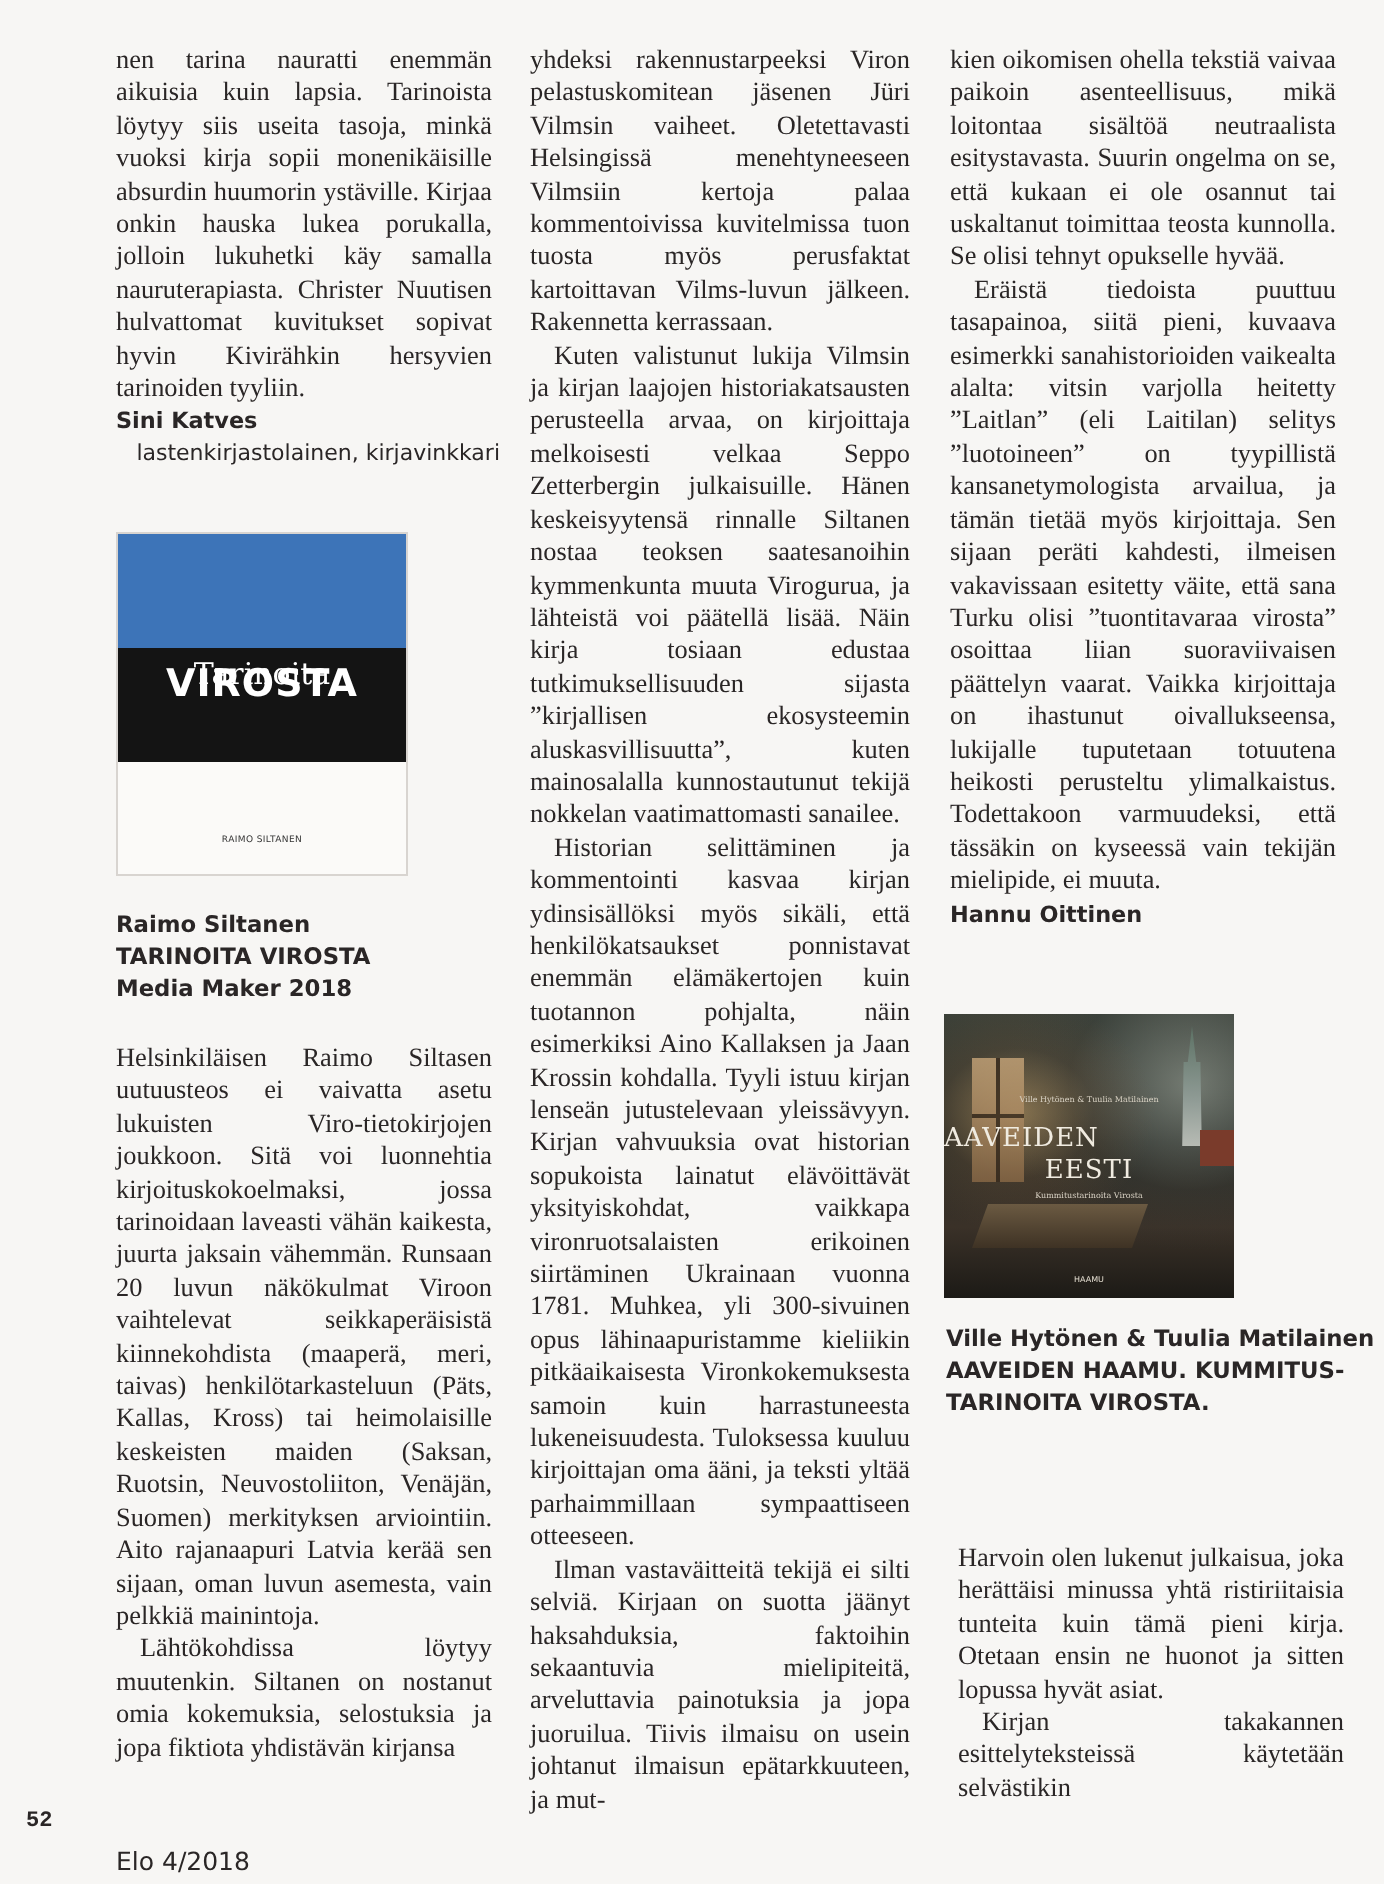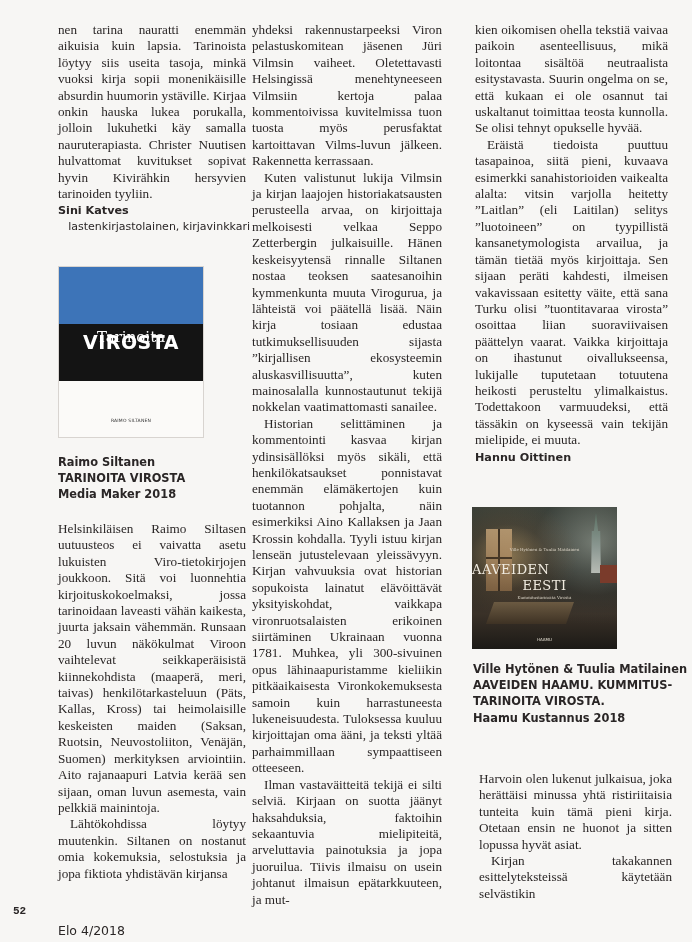--- a/index.html
+++ b/index.html
@@ -9,21 +9,21 @@
       position: relative;
       overflow: hidden;
       font-family: "DejaVu Serif", "Liberation Serif", serif;
       color: #2a2626;
     }
     .col {
       position: absolute;
       top: 22px;
     }
     .col1 { left: 58px; width: 188px; }
-    .col2 { left: 252px; width: 190px; }
+    .col2 { left: 265px; width: 190px; }
     .col3 { left: 475px; width: 193px; }
     p.body {
       margin: 0;
       font-family: "Liberation Serif", "DejaVu Serif", serif;
       font-size: 13.2px;
       line-height: 16.4px;
       text-align: justify;
       hyphens: manual;
     }
     p.body.indent { text-indent: 12px; }
@@ -207,21 +207,20 @@
   <div class="t1">AAVEIDEN</div>
   <div class="t2">EESTI</div>
   <div class="sub">Kummitustarinoita Virosta</div>
   <div class="pub">HAAMU</div>
 </div>
 
 <div class="book2-info book-info">
   <div>Ville Hytönen &amp; Tuulia Matilainen</div>
   <div>AAVEIDEN HAAMU. KUMMITUS-</div>
   <div>TARINOITA VIROSTA.</div>
-  <div>Haamu Kustannus 2018</div>
 </div>
 
 <div class="col3b">
   <p class="body noind">Harvoin olen lukenut julkaisua, joka herättäisi minussa yhtä ristiriitaisia tunteita kuin tämä pieni kirja. Otetaan ensin ne huonot ja sitten lopussa hyvät asiat.</p>
   <p class="body indent">Kirjan takakannen esittelyteksteissä käytetään selvästikin</p>
 </div>
 
 <div class="footer-page">52</div>
 <div class="footer-mag">Elo 4/2018</div>
 

